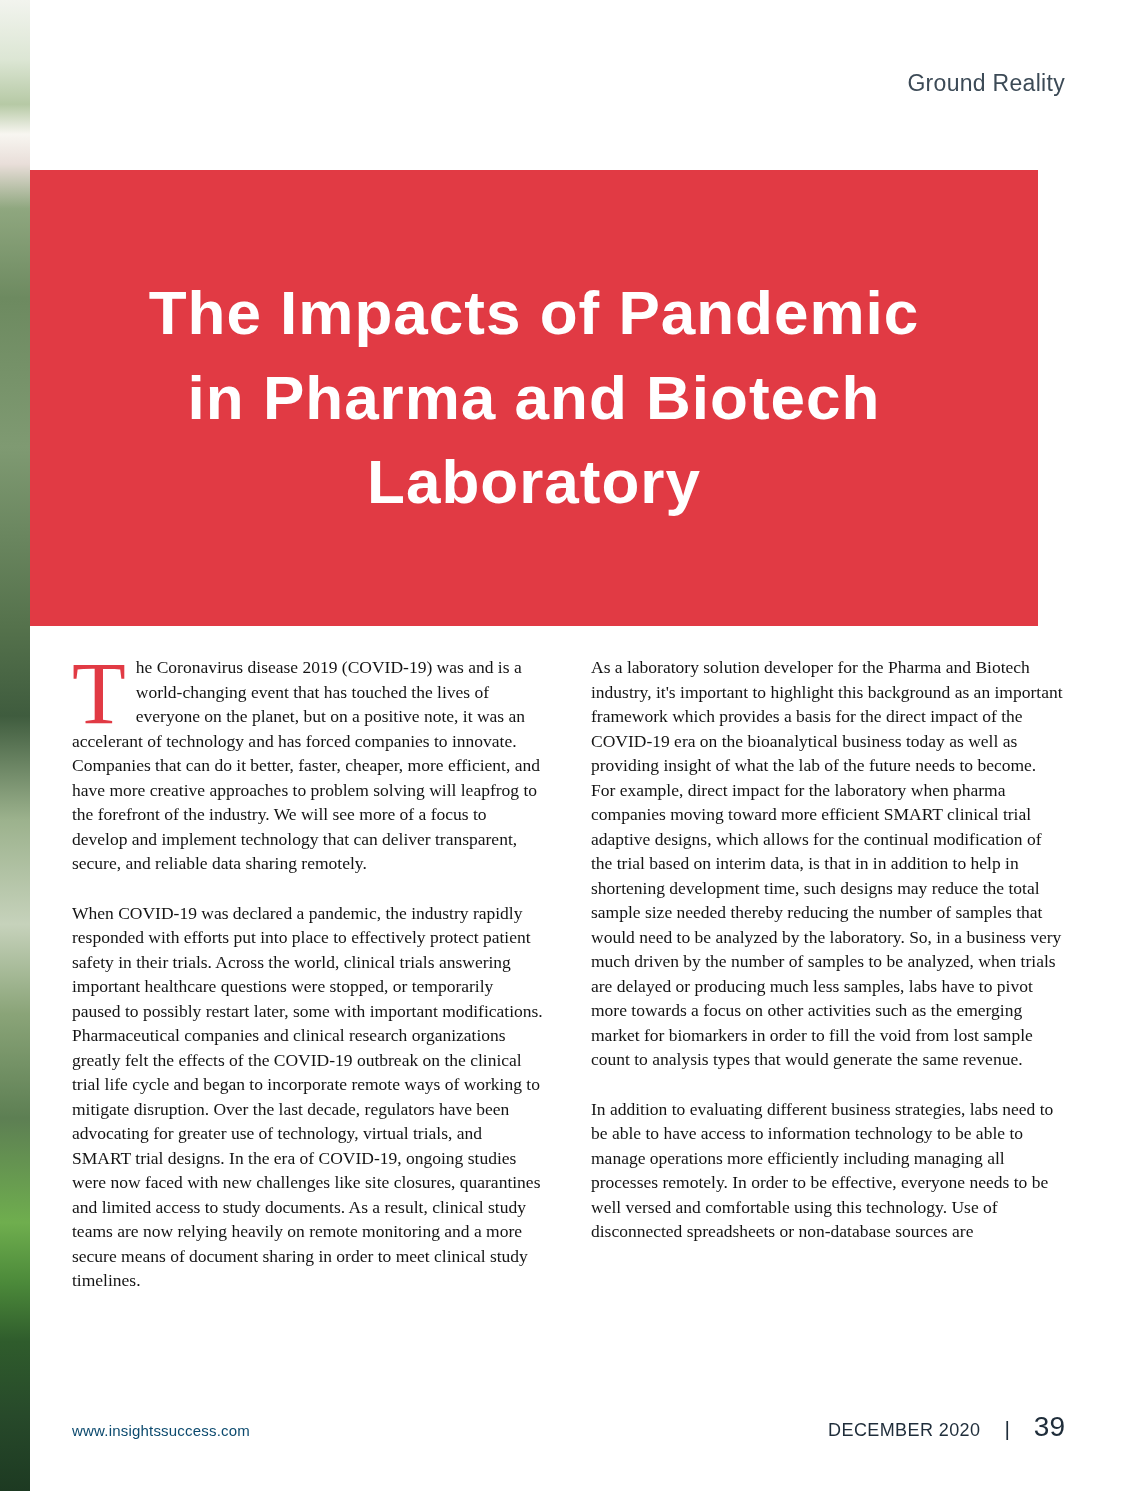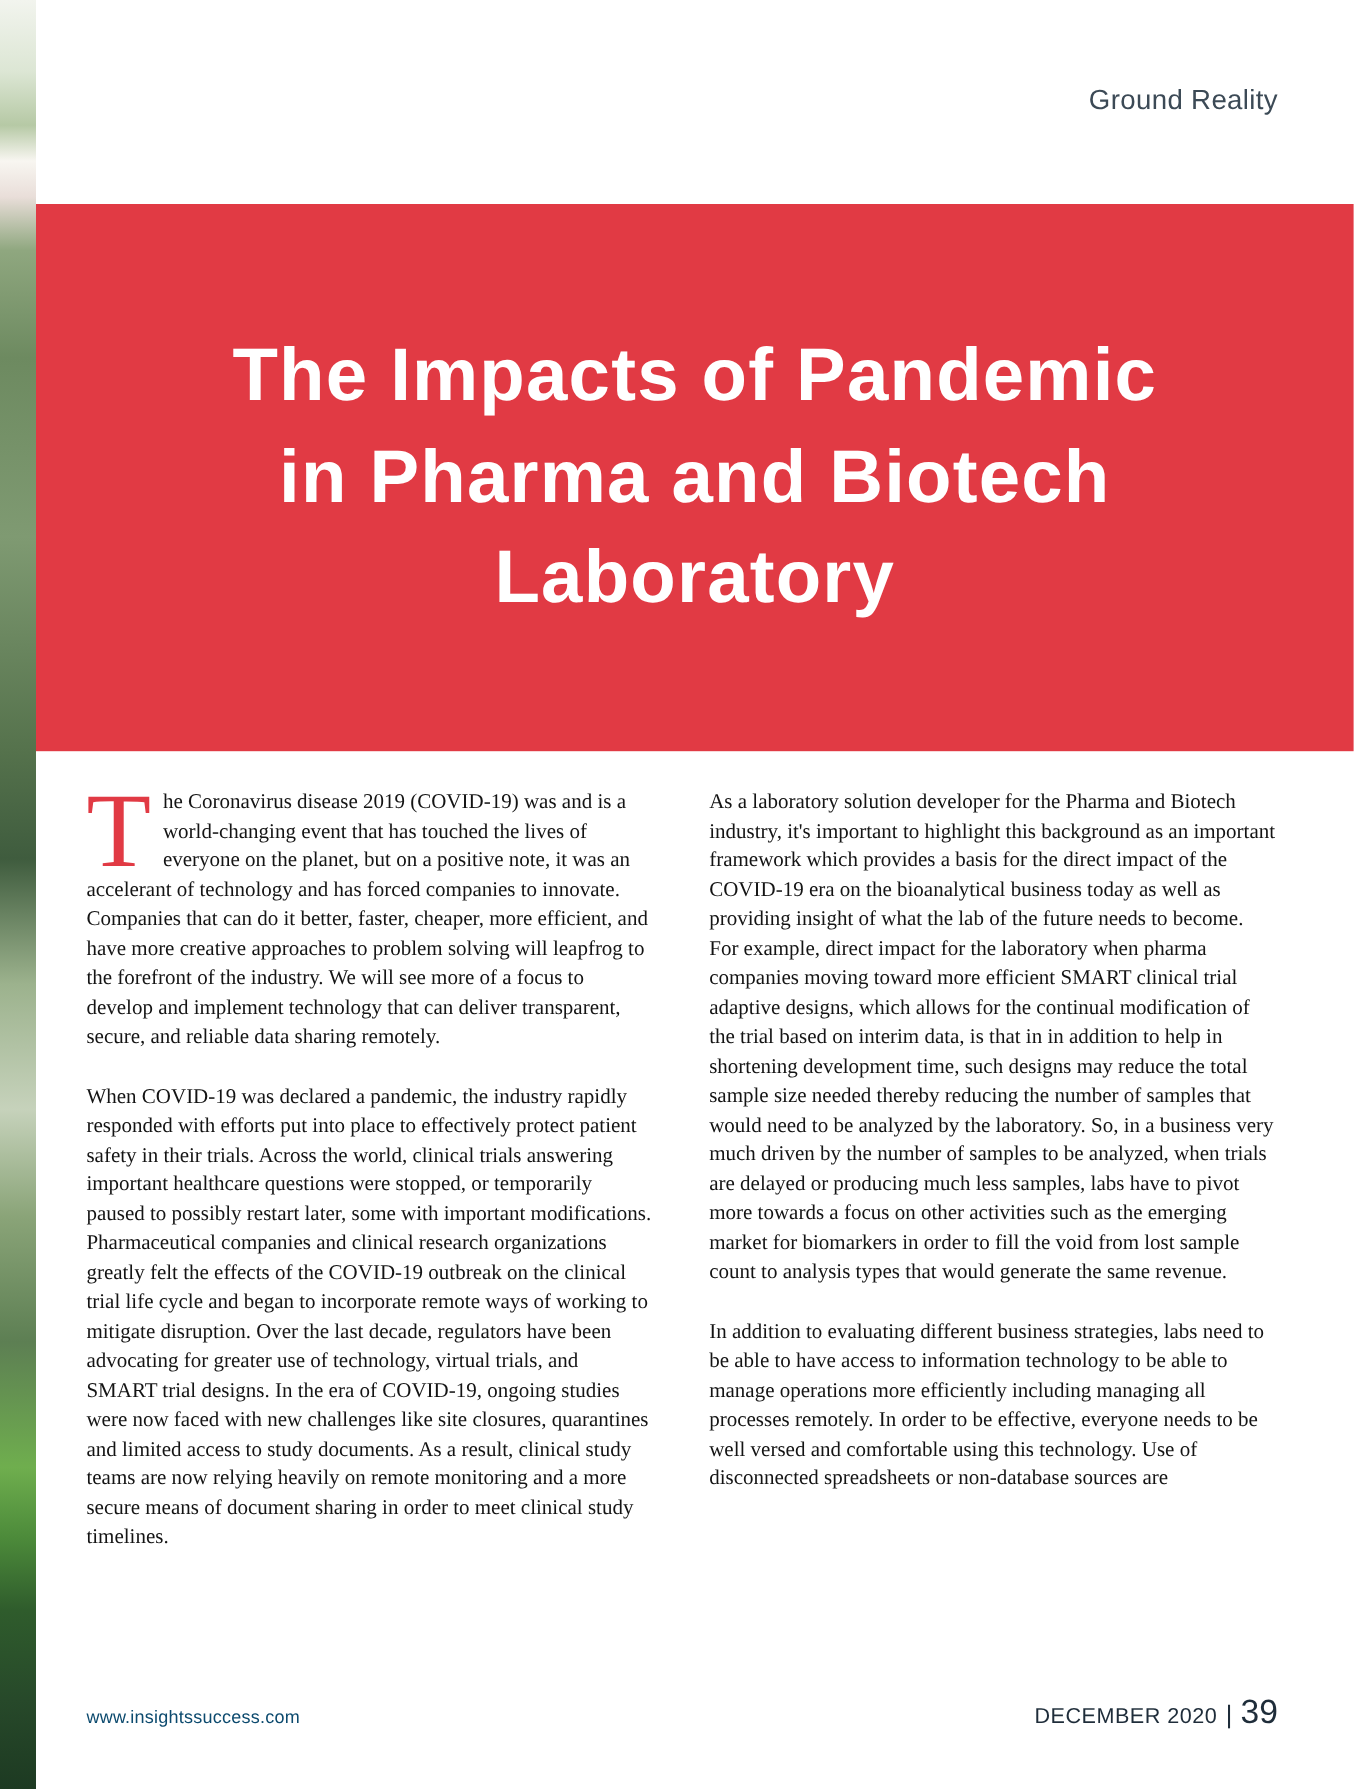--- a/index.html
+++ b/index.html
@@ -34,21 +34,21 @@
     font-family: "Liberation Sans", sans-serif;
     font-size: 23px;
     font-weight: 500;
     color: #3c4a56;
     letter-spacing: 0.3px;
   }
   .banner {
     position: absolute;
     left: 30px;
     top: 170px;
-    width: 1098px;
+    width: 1008px;
     height: 456px;
     background: var(--accent, #e13a44);
     display: flex;
     align-items: center;
     justify-content: center;
   }
   .banner-title {
     color: #ffffff;
     font-family: "Liberation Sans", sans-serif;
     font-weight: 700;
@@ -95,21 +95,21 @@
   }
   .footer-site {
     font-size: 15px;
     color: #0c4a6e;
     text-decoration: none;
     letter-spacing: 0.2px;
   }
   .footer-right {
     display: flex;
     align-items: baseline;
-    gap: 7px;
+    gap: 24px;
     color: #1f2d3a;
   }
   .footer-issue {
     font-size: 18px;
     letter-spacing: 0.4px;
   }
   .footer-sep {
     font-size: 21px;
     font-weight: 300;
     color: #1f2d3a;

